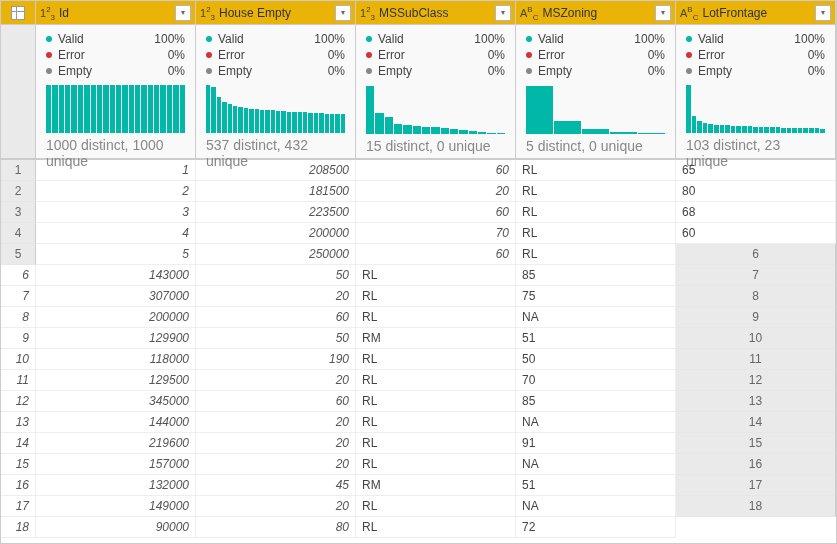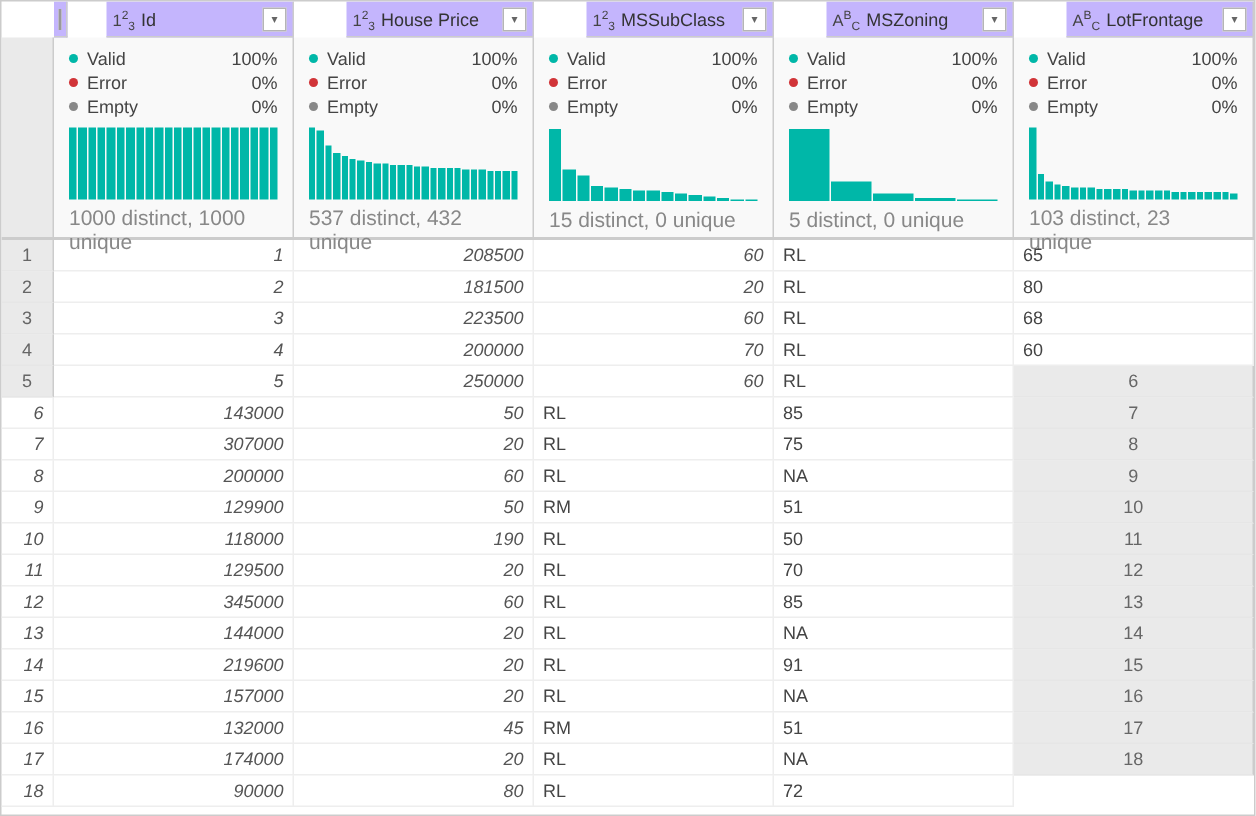--- a/index.html
+++ b/index.html
@@ -15,23 +15,22 @@
   }
   .grid { display: grid; grid-template-columns: 35px 160px 160px 160px 160px 160px; }
   
   .hdr {
     height: 24px;
     display: flex;
     align-items: center;
     padding: 0 4px;
     border-bottom: 1px solid #ccc;
     border-right: 1px solid #ccc;
-    background: #c4b5fd;
+    background: #eab308;
     position: relative;
-    margin-left: 35px;
   }
   .hdr.corner {
     justify-content: center;
   }
   .type-icon {
     font-size: 11px;
     color: #444;
     margin-right: 4px;
     font-family: "Segoe UI", sans-serif;
   }
@@ -128,21 +127,21 @@
     <div class="hdr corner">
       <span class="table-icon"></span>
     </div>
     <div class="hdr">
       <span><span class="type-icon">1<sup>2</sup><sub>3</sub></span></span>
       <span class="hdr-label">Id</span>
       <span class="dd">▾</span>
     </div>
     <div class="hdr">
       <span><span class="type-icon">1<sup>2</sup><sub>3</sub></span></span>
-      <span class="hdr-label">House Price</span>
+      <span class="hdr-label">House Empty</span>
       <span class="dd">▾</span>
     </div>
     <div class="hdr">
       <span><span class="type-icon">1<sup>2</sup><sub>3</sub></span></span>
       <span class="hdr-label">MSSubClass</span>
       <span class="dd">▾</span>
     </div>
     <div class="hdr">
       <span><span class="type-icon">A<sup>B</sup><sub>C</sub></span></span>
       <span class="hdr-label">MSZoning</span>
@@ -437,21 +436,21 @@
     <div class="cell txt">RL</div>
     <div class="cell txt">NA</div>
     <div class="rownum">16</div>
     <div class="cell num">16</div>
     <div class="cell num">132000</div>
     <div class="cell num">45</div>
     <div class="cell txt">RM</div>
     <div class="cell txt">51</div>
     <div class="rownum">17</div>
     <div class="cell num">17</div>
-    <div class="cell num">174000</div>
+    <div class="cell num">149000</div>
     <div class="cell num">20</div>
     <div class="cell txt">RL</div>
     <div class="cell txt">NA</div>
     <div class="rownum">18</div>
     <div class="cell num">18</div>
     <div class="cell num">90000</div>
     <div class="cell num">80</div>
     <div class="cell txt">RL</div>
     <div class="cell txt">72</div>
   </div>

